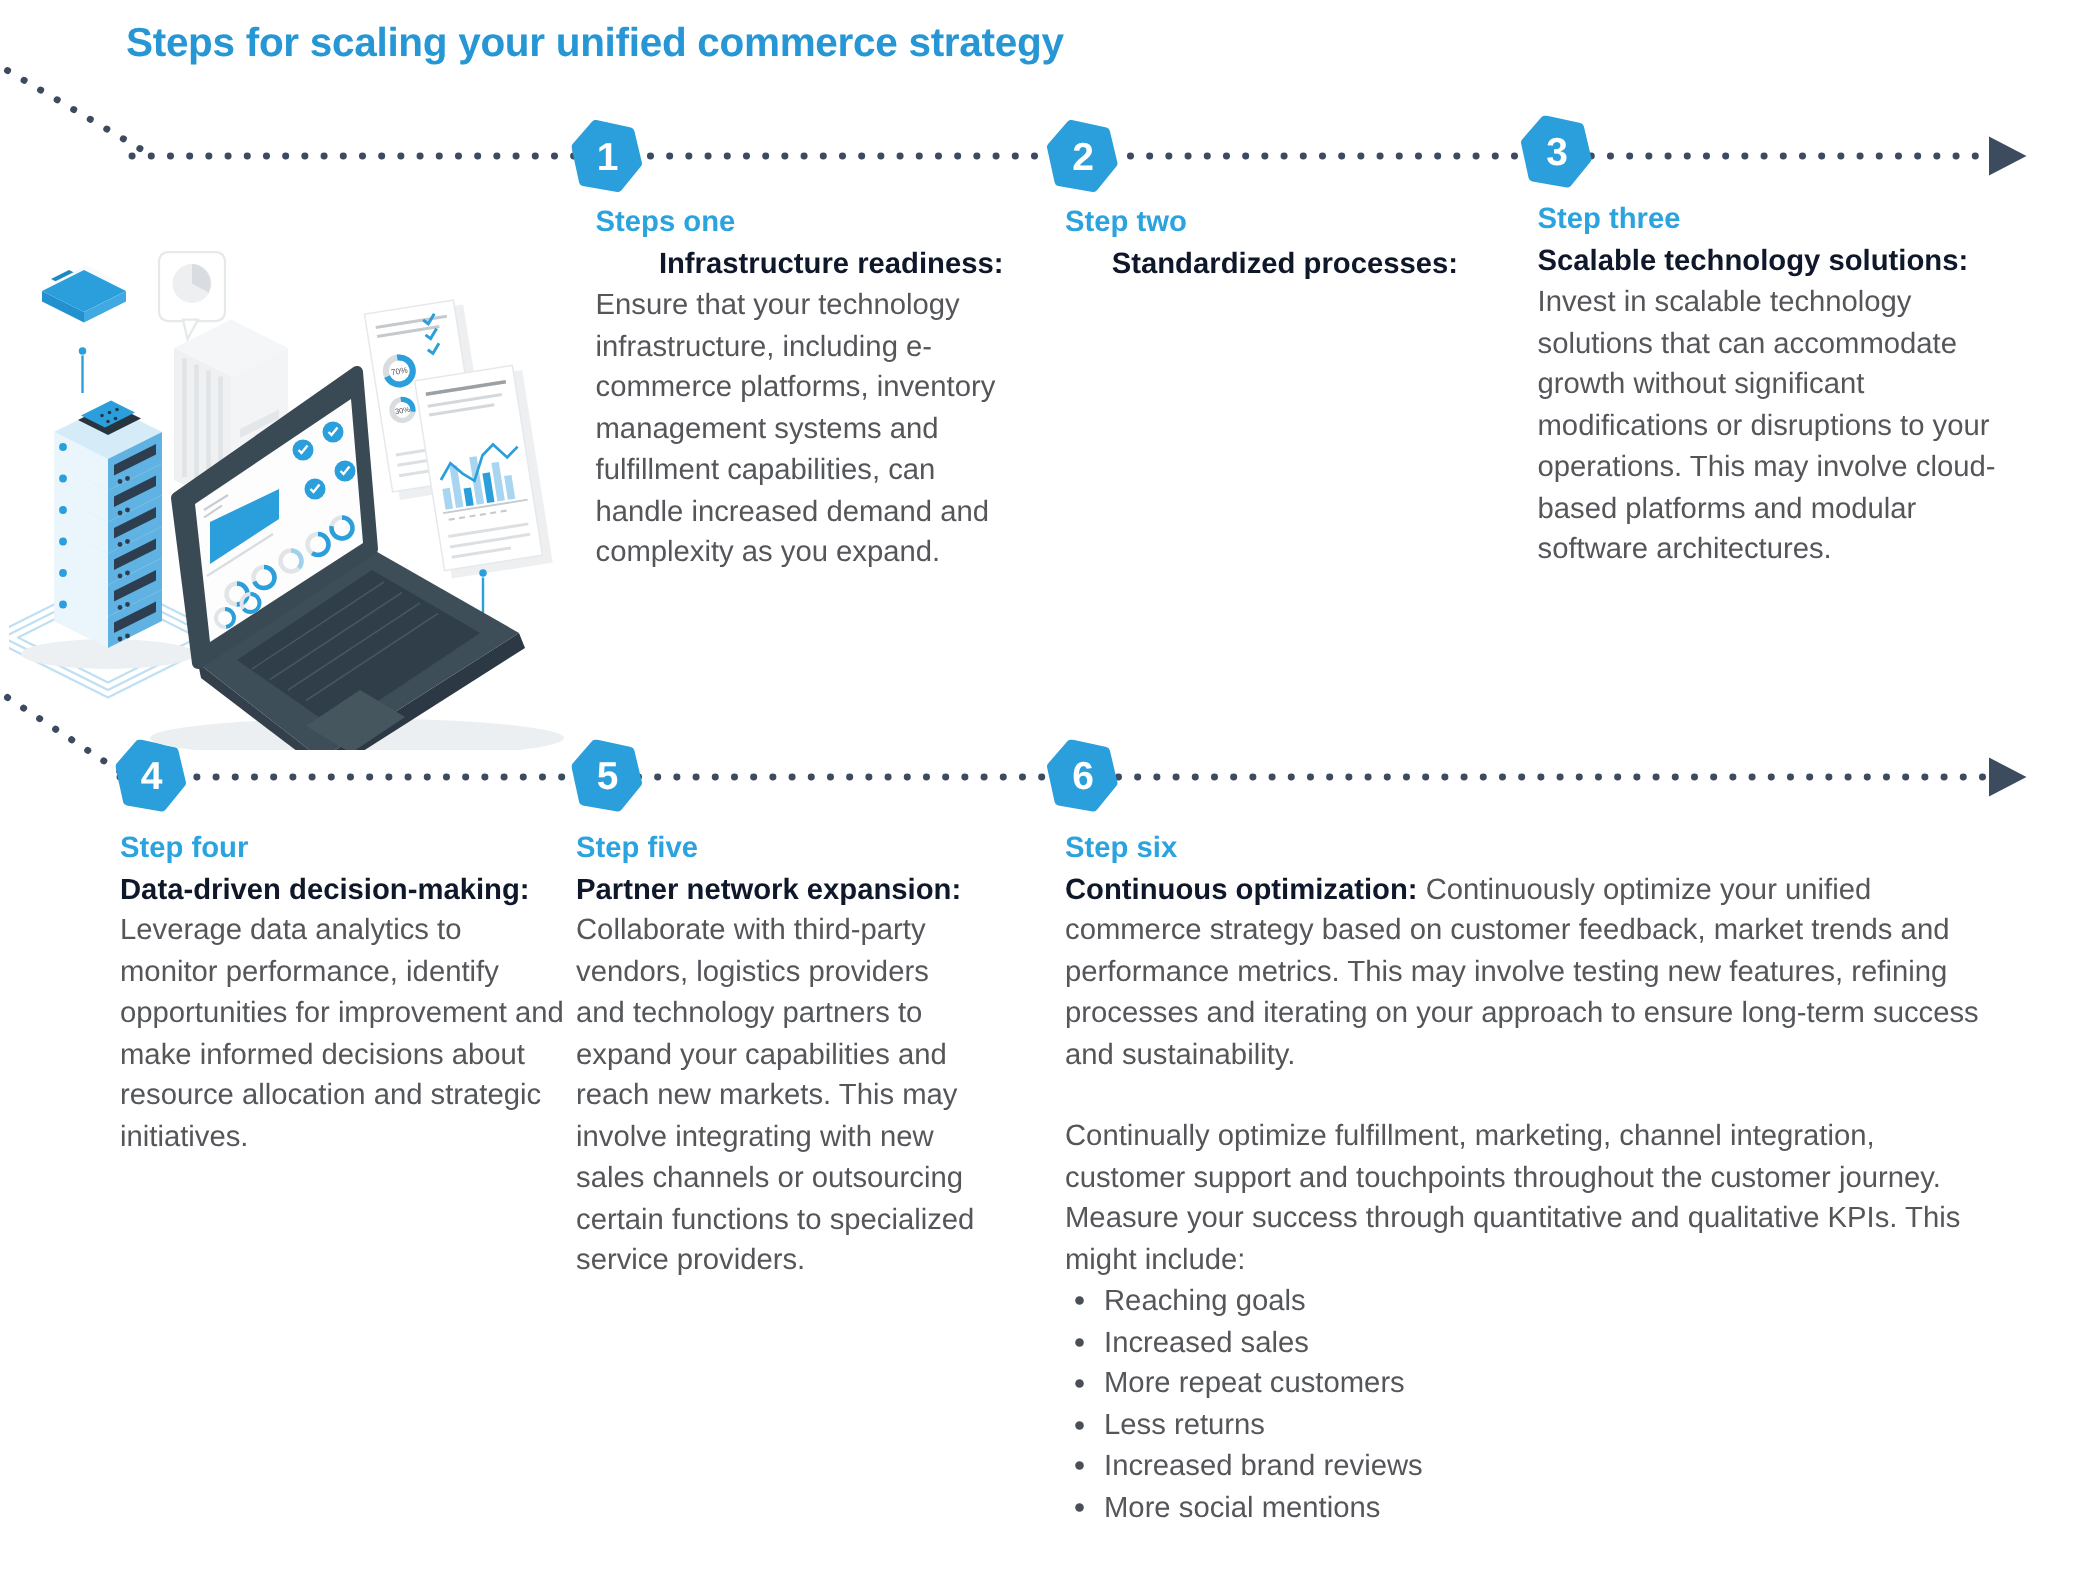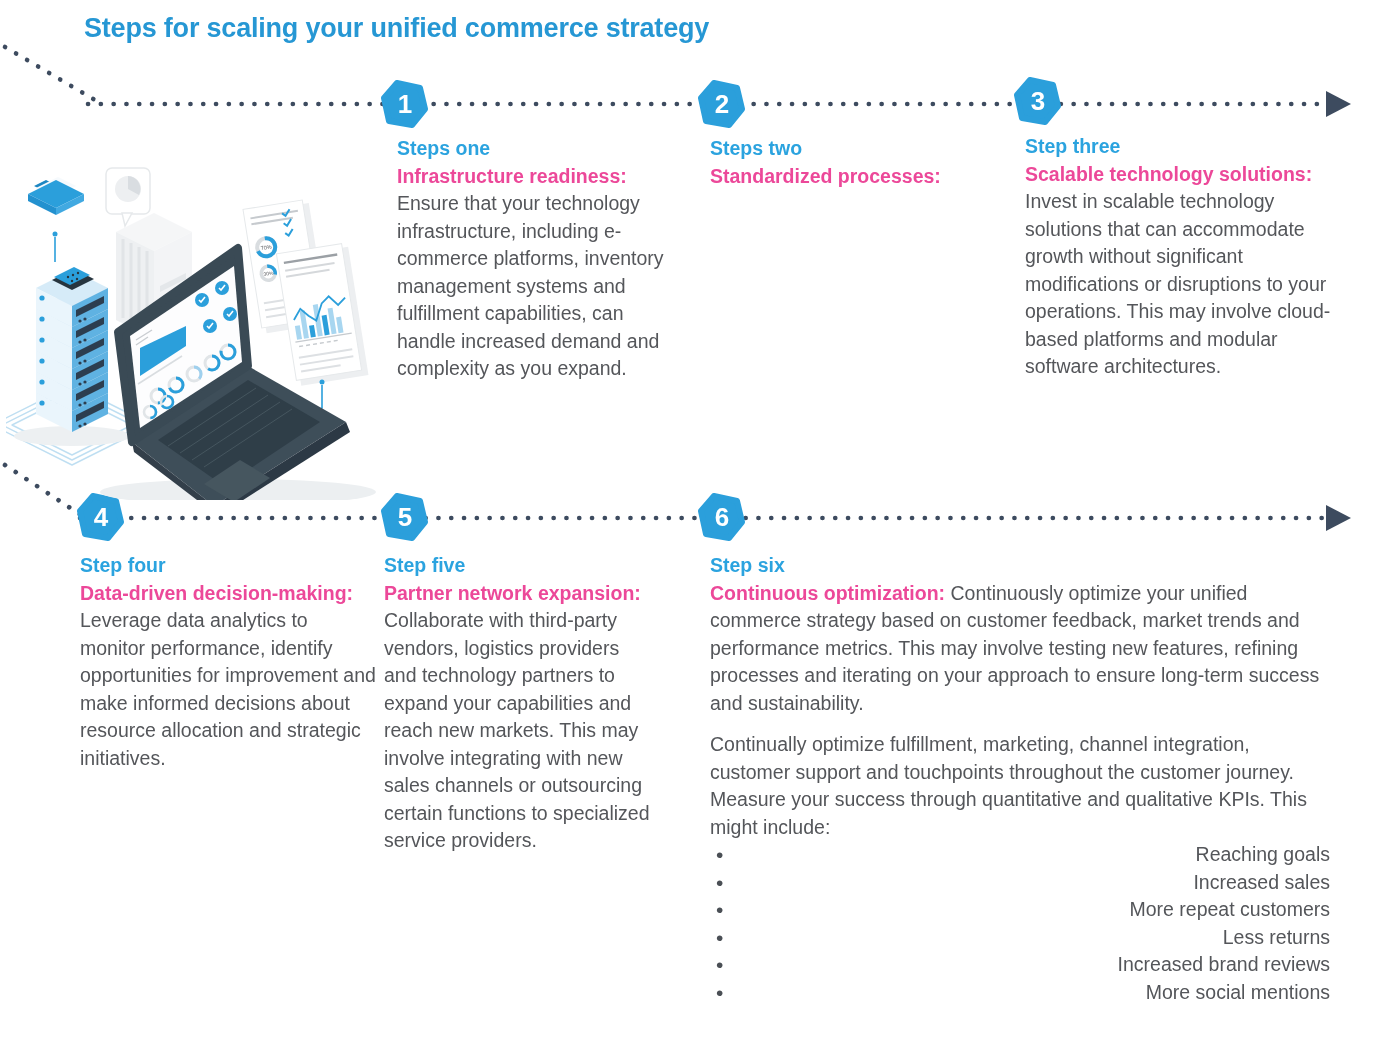--- a/index.html
+++ b/index.html
@@ -46,24 +46,24 @@
     color: #2BA3DF;
     font-weight: 700;
     font-size: 19.5px;
     line-height: 27.5px;
   }
   .step-body {
     color: #54565A;
     font-size: 19.5px;
     line-height: 27.5px;
   }
-  .lead { color: #ec4899; font-weight: 700; }
+  .lead { color: #0f172a; font-weight: 700; text-align: right; }
   .lead.block { display: block; }
-  .step-body.second { margin-top: 14px; }
-  .kpi-list { list-style: none; margin: 0; padding: 0; text-align: right; }
+  .step-body.second { margin-top: 27px; }
+  .kpi-list { list-style: none; margin: 0; padding: 0; }
   .kpi-list li {
     color: #54565A;
     font-size: 19.5px;
     line-height: 27.5px;
     padding-left: 26px;
     position: relative;
   }
   .kpi-list li::before {
     content: "\2022";
     position: absolute;
@@ -377,21 +377,21 @@
       </g>
     </svg>
   </div>
 
   <div class="step step-1">
     <div class="step-label">Steps one</div>
     <p class="step-body"><strong class="lead block">Infrastructure readiness:</strong><span>Ensure that your technology infrastructure, including e-commerce platforms, inventory management systems and fulfillment capabilities, can handle increased demand and complexity as you expand.</span></p>
   </div>
 
   <div class="step step-2">
-    <div class="step-label">Steps two</div>
+    <div class="step-label">Step two</div>
     <p class="step-body"><strong class="lead block">Standardized processes:</strong></p>
   </div>
 
   <div class="step step-3">
     <div class="step-label">Step three</div>
     <p class="step-body"><strong class="lead">Scalable technology solutions:</strong> <span>Invest in scalable technology solutions that can accommodate growth without significant modifications or disruptions to your operations. This may involve cloud-based platforms and modular software architectures.</span></p>
   </div>
 
   <div class="step step-4">
     <div class="step-label">Step four</div>

